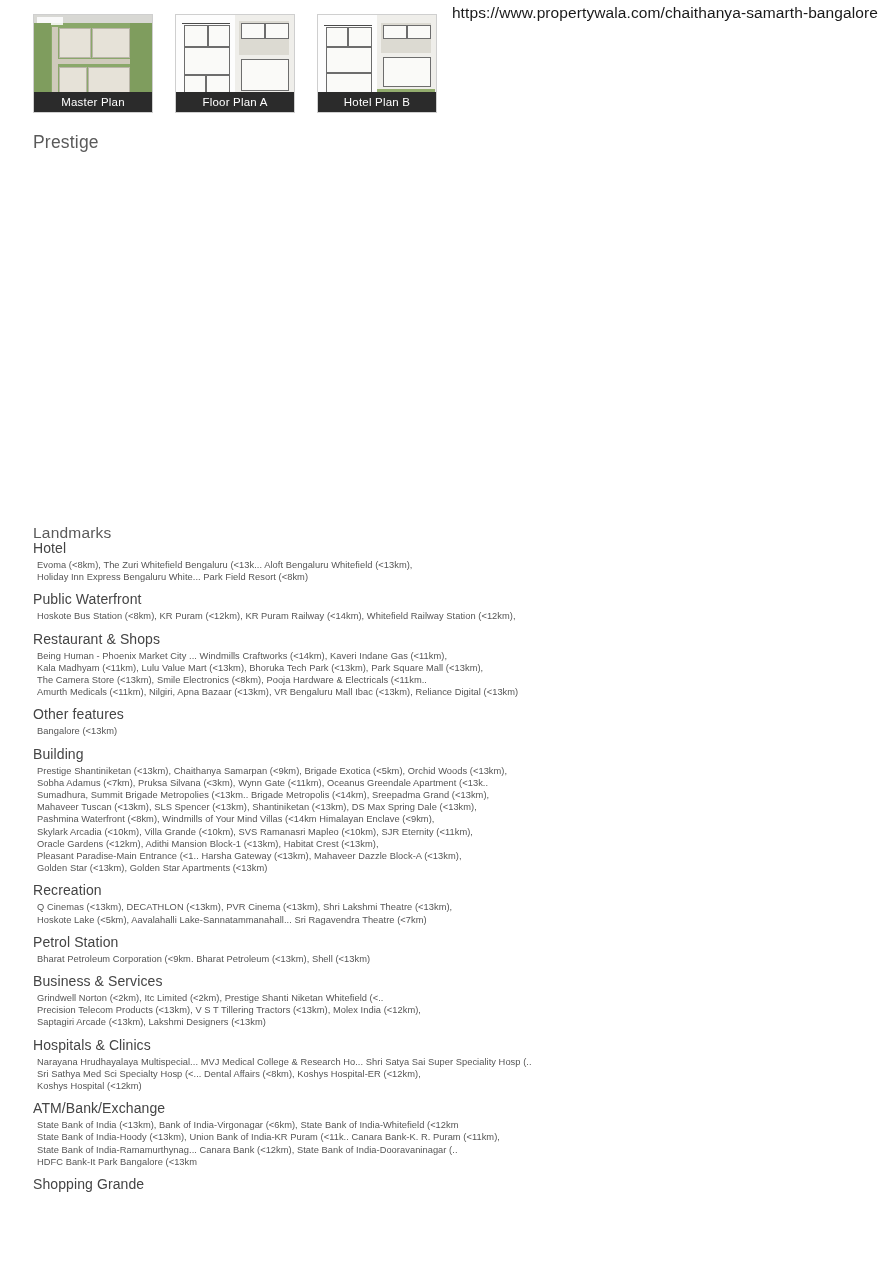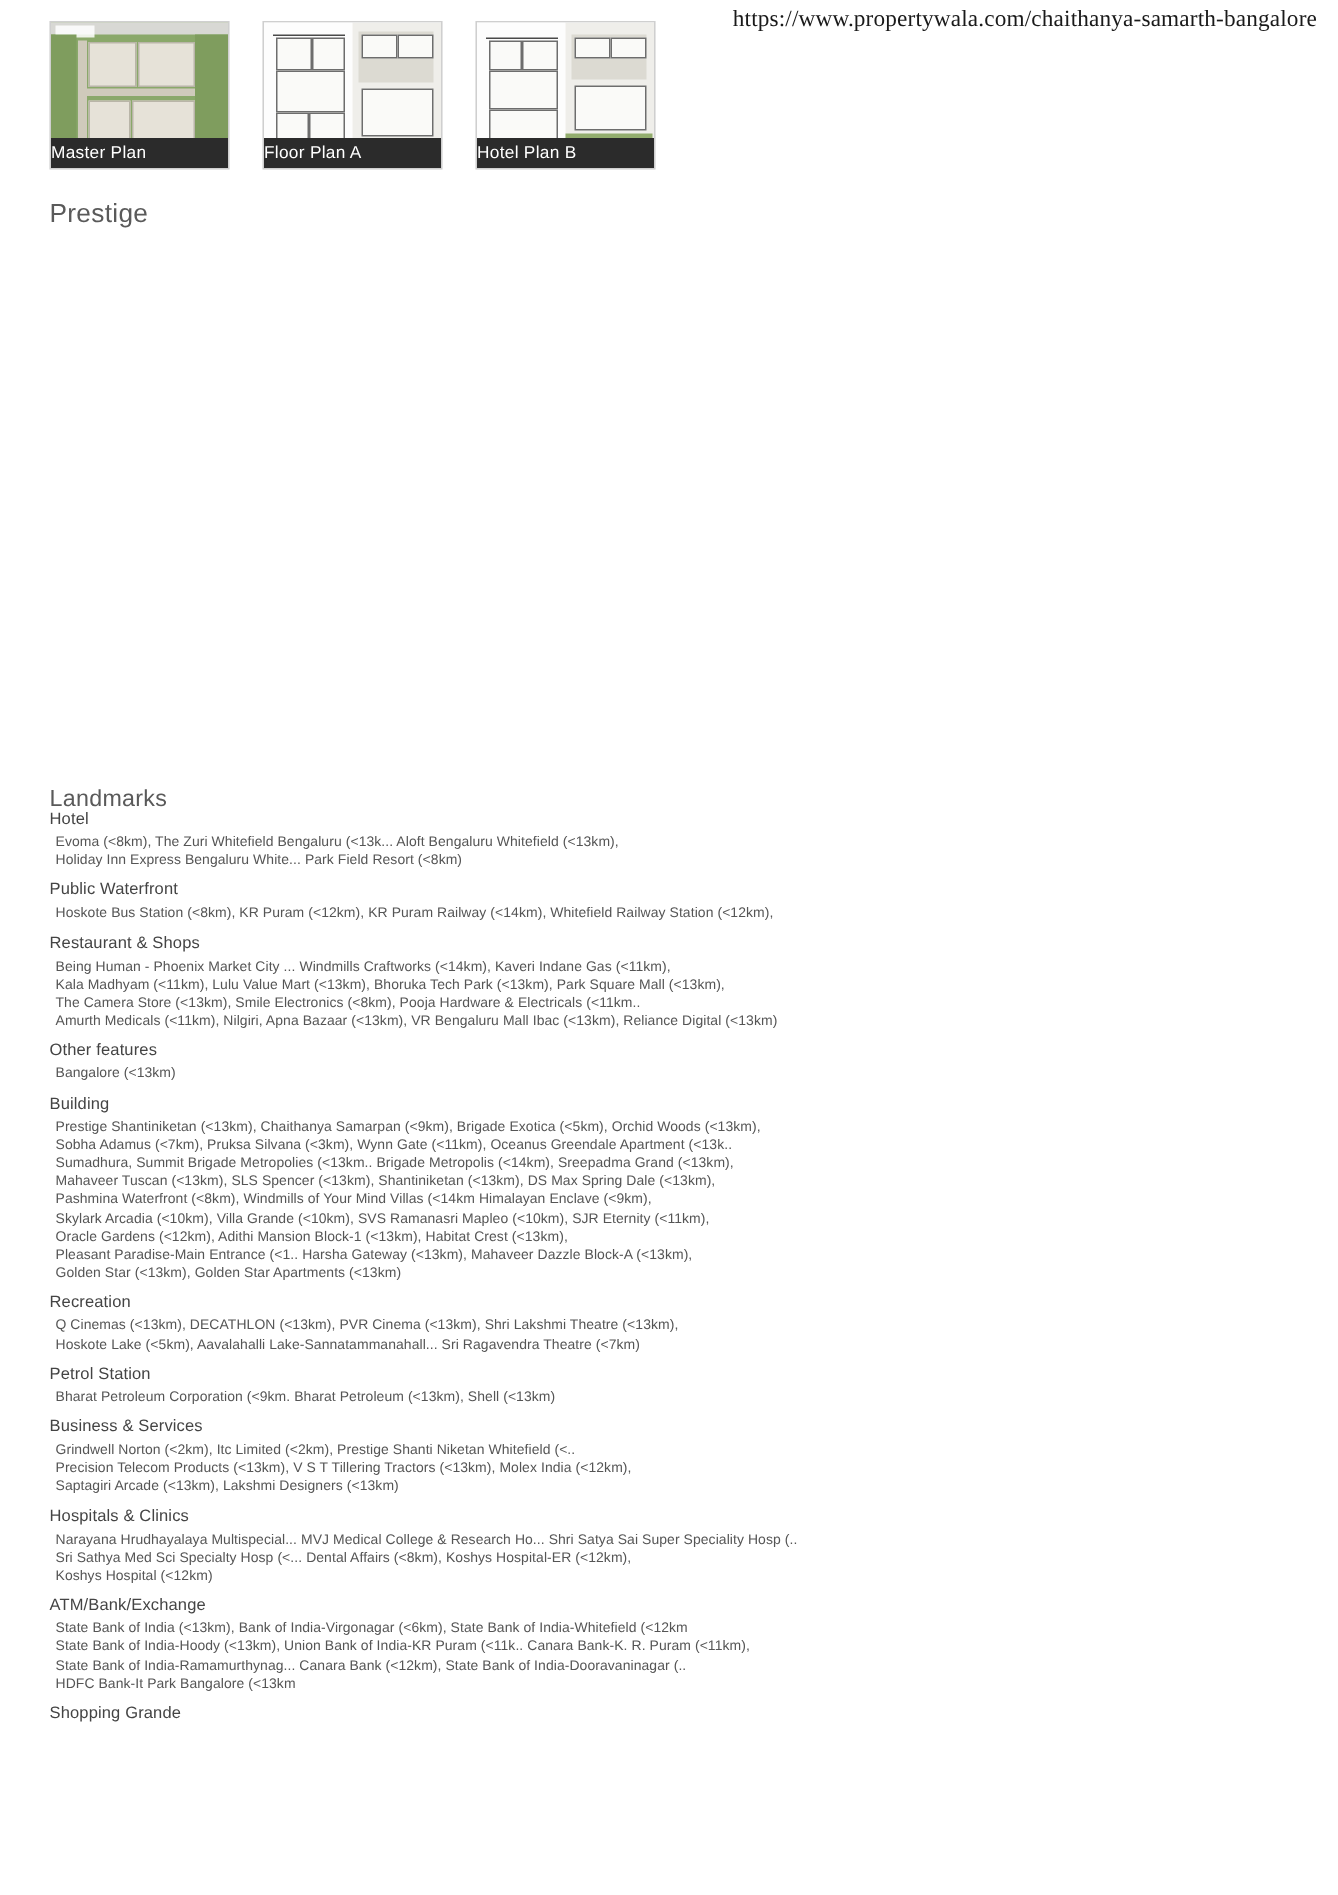--- a/index.html
+++ b/index.html
@@ -17,21 +17,21 @@
   }
 
   
   .url-bar {
     position: absolute;
     top: 4px;
     right: 14px;
     font-size: 15.5px;
     color: #1a1a1a;
     letter-spacing: 0.1px;
-    font-family: Liberation Serif, serif;
+    font-family: Liberation Sans, sans-serif;
     white-space: nowrap;
     text-align: right;
   }
 
   
   .gallery {
     position: absolute;
     top: 14px;
     left: 33px;
     display: flex;
@@ -49,20 +49,21 @@
   .thumb-caption {
     position: absolute;
     left: 0;
     right: 0;
     bottom: 0;
     height: 20px;
     background: #2b2b2b;
     color: #ffffff;
     font-size: 11.5px;
     line-height: 20px;
+    text-align: center;
     letter-spacing: 0.2px;
   }
 
   
   .mp-bg {
     position: absolute;
     inset: 0;
     background: #8aa86a;
   }
   .mp-top {
@@ -151,21 +152,21 @@
 
   
   .landmarks {
     position: absolute;
     left: 33px;
     top: 540px;
     width: 600px;
   }
   .lm-group { margin-bottom: 8px; }
   .lm-title {
-    font-size: 11px;
+    font-size: 14px;
     color: #444444;
     margin: 0 0 3px 0;
     letter-spacing: 0.1px;
   }
   .lm-body {
     font-size: 9.3px;
     color: #555555;
     line-height: 12.2px;
     padding-left: 4px;
     letter-spacing: 0.05px;

